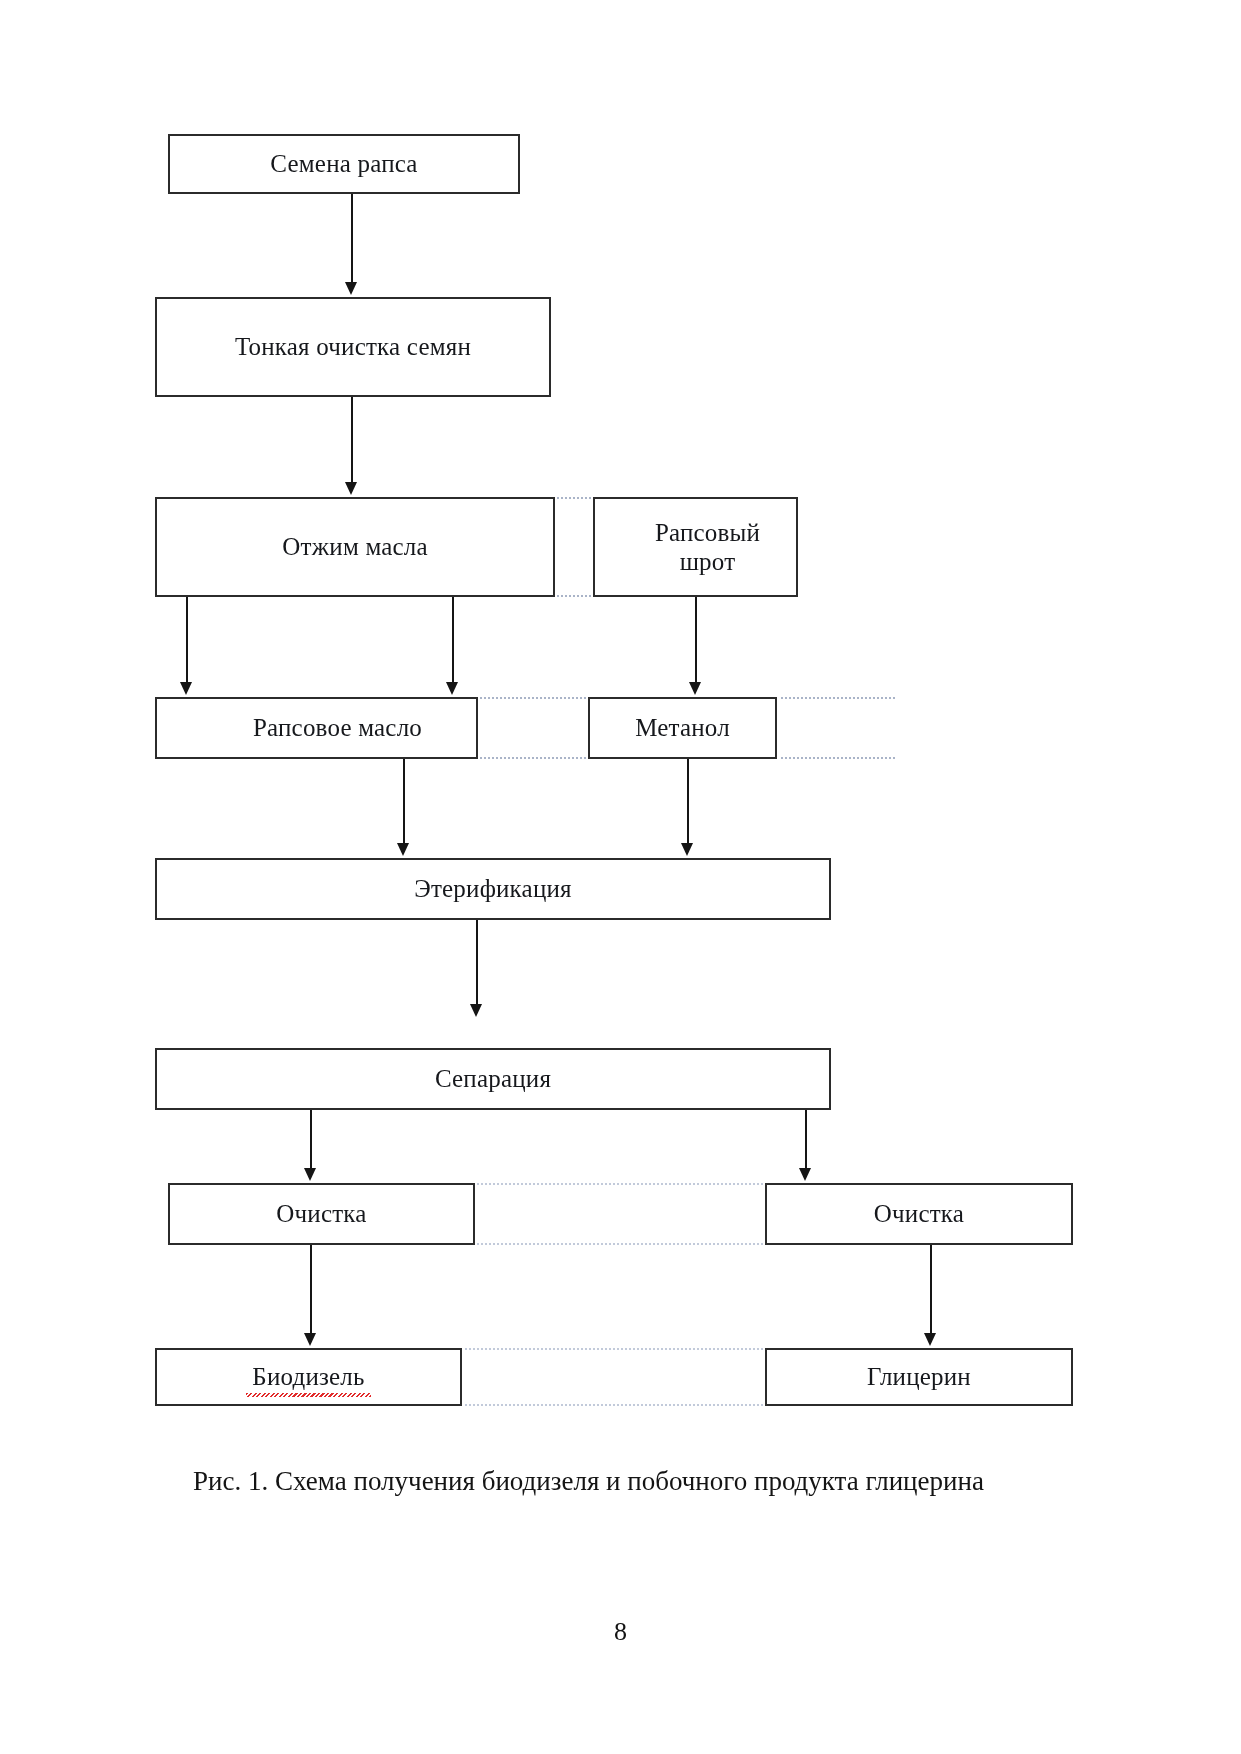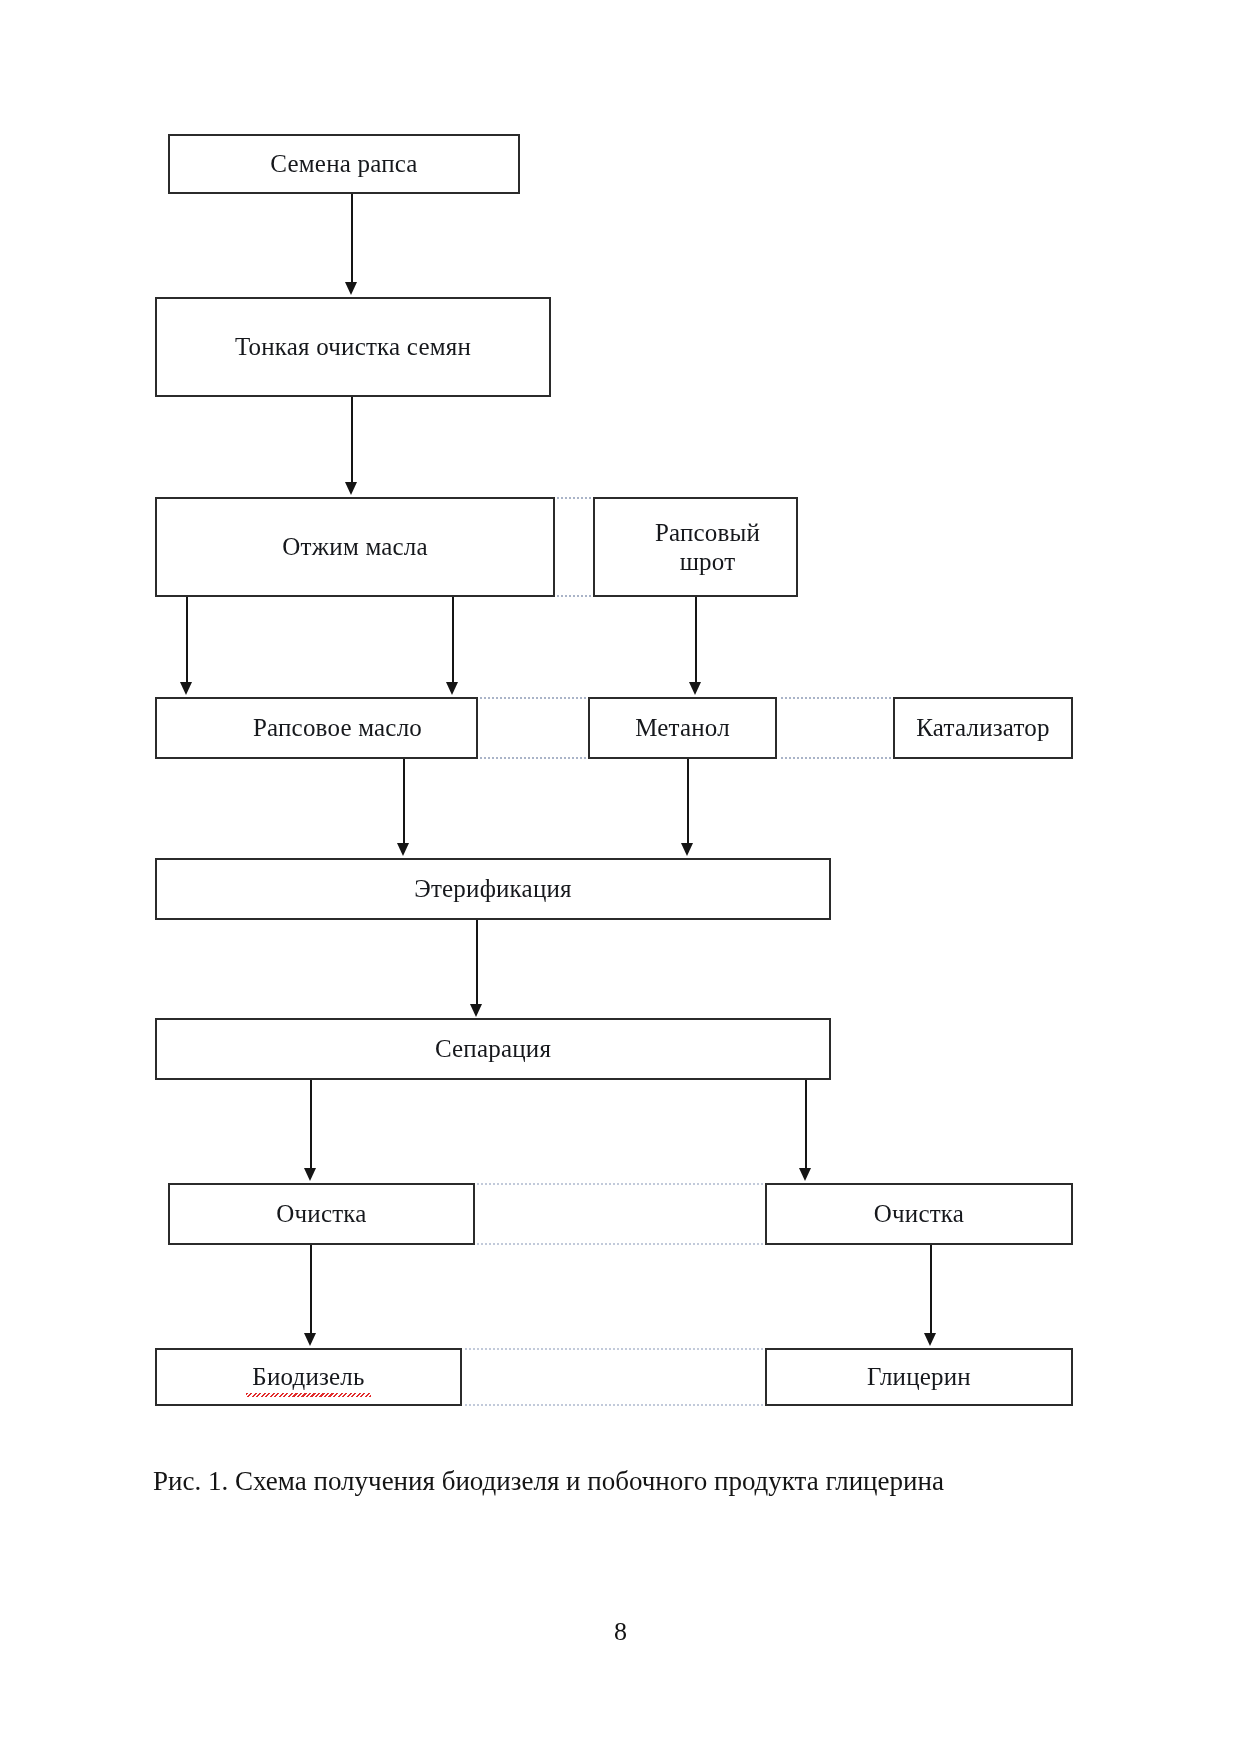--- a/index.html
+++ b/index.html
@@ -101,20 +101,21 @@
   
   #caption {
     position: absolute;
     left: 0;
     top: 1466px;
     width: 1097px;
     text-align: center;
     font-size: 27px;
     color: #141414;
     font-family: "Liberation Serif", "DejaVu Serif", serif;
+    padding-left: 40px;
   }
   #folio {
     position: absolute;
     left: 0;
     top: 1617px;
     width: 1241px;
     text-align: center;
     font-size: 26px;
     color: #141414;
   }
@@ -195,29 +196,26 @@
     </div>
 
     <div class="node" style="left:155px; top:697px; width:323px; height:62px;padding-left:42px;">
       <span class="lbl">Рапсовое масло</span>
     </div>
 
     <div class="node" style="left:588px; top:697px; width:189px; height:62px;">
       <span class="lbl">Метанол</span>
     </div>
 
-    <div class="node" style="left:893px; top:697px; width:180px; height:62px;">
-      <span class="lbl">Катализатор</span>
-    </div>
 
     <div class="node" style="left:155px; top:858px; width:676px; height:62px;">
       <span class="lbl">Этерификация</span>
     </div>
 
-    <div class="node" style="left:155px; top:1018px; width:676px; height:62px;">
+    <div class="node" style="left:155px; top:1048px; width:676px; height:62px;">
       <span class="lbl">Сепарация</span>
     </div>
 
     <div class="node" style="left:168px; top:1183px; width:307px; height:62px;">
       <span class="lbl">Очистка</span>
     </div>
 
     <div class="node" style="left:765px; top:1183px; width:308px; height:62px;">
       <span class="lbl">Очистка</span>
     </div>

